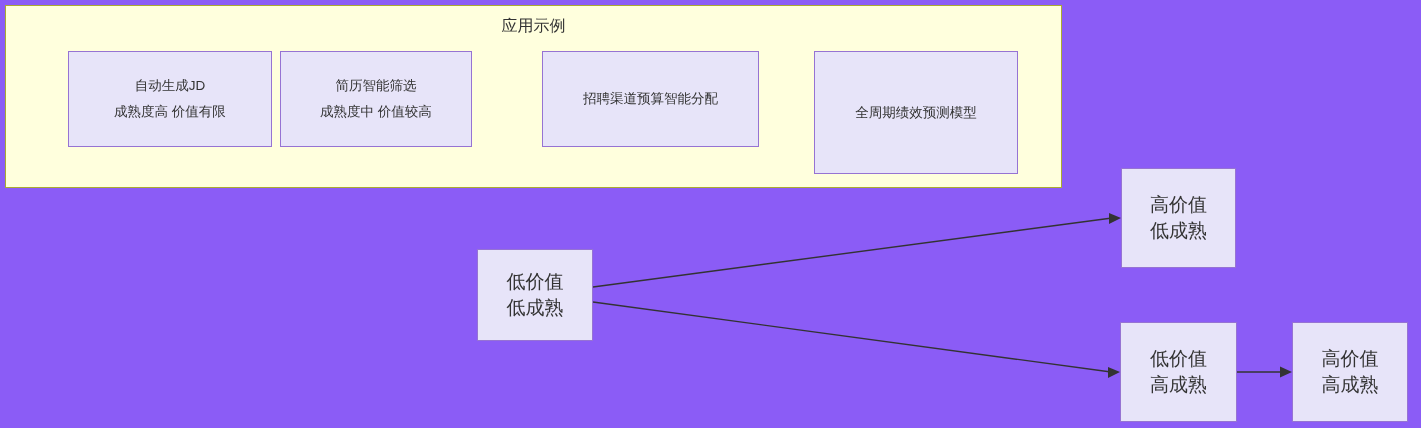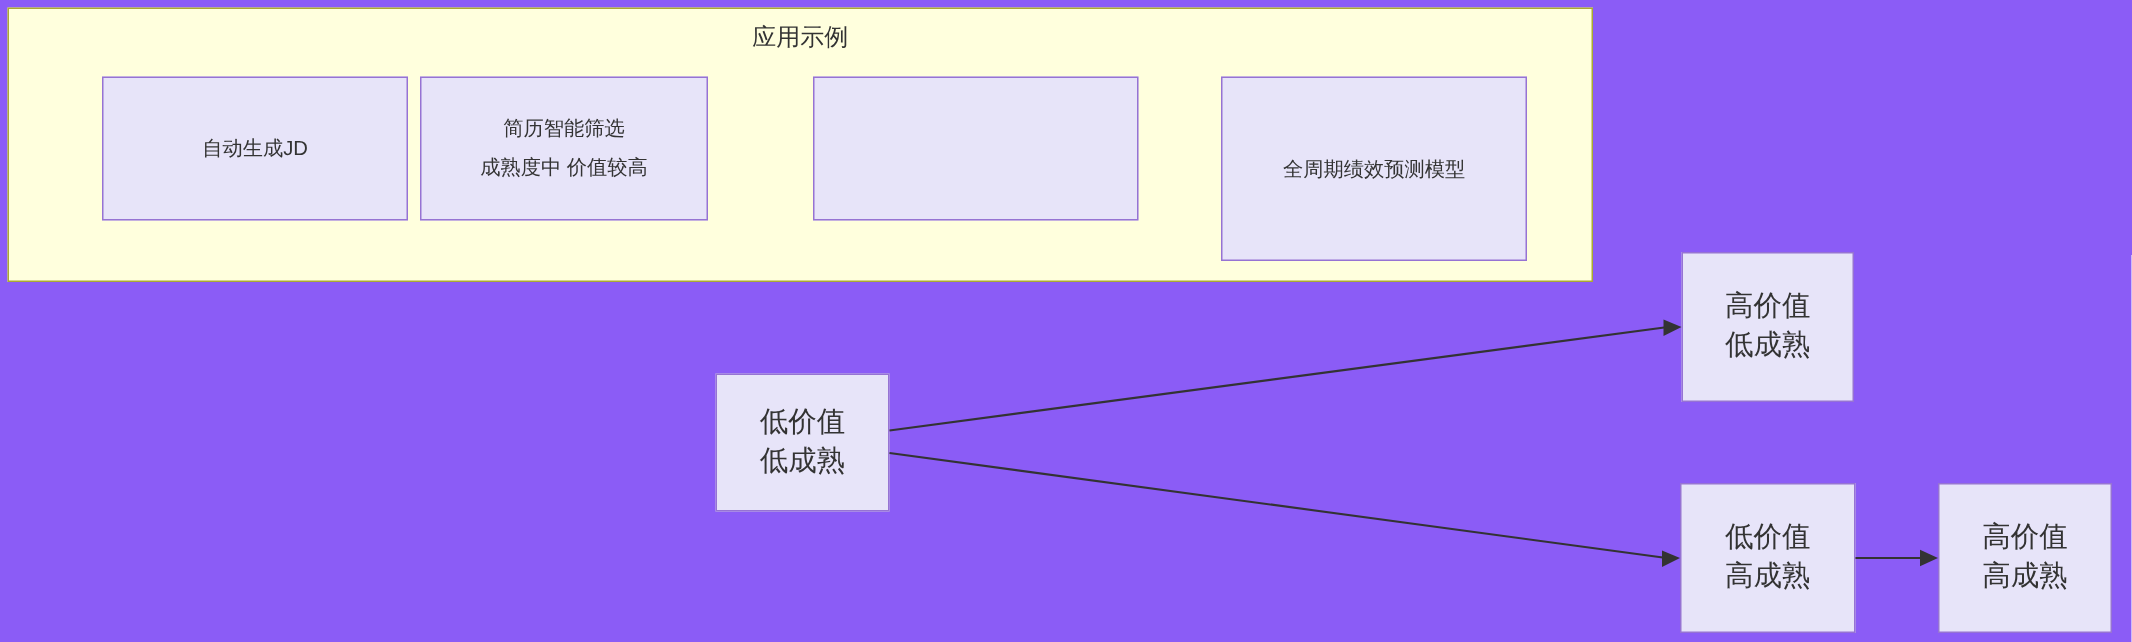--- a/index.html
+++ b/index.html
@@ -84,28 +84,30 @@
 <body>
 
 <div id="canvas">
 
   <div id="group-container">
     <div id="group-title">应用示例</div>
   </div>
 
   <div class="node example-node" id="node-ex-0">
     <span class="line">自动生成JD</span>
+    <span class="line">成熟度高 价值有限</span>
   </div>
 
   <div class="node example-node" id="node-ex-1">
     <span class="line">简历智能筛选</span>
     <span class="line">成熟度中 价值较高</span>
   </div>
 
   <div class="node example-node" id="node-ex-2">
+    <span class="line">招聘渠道预算智能分配</span>
   </div>
 
   <div class="node example-node" id="node-ex-3">
     <span class="line">全周期绩效预测模型</span>
   </div>
 
   <div class="node" id="node-flow-low-low">
     <span class="line">低价值</span>
     <span class="line">低成熟</span>
   </div>

